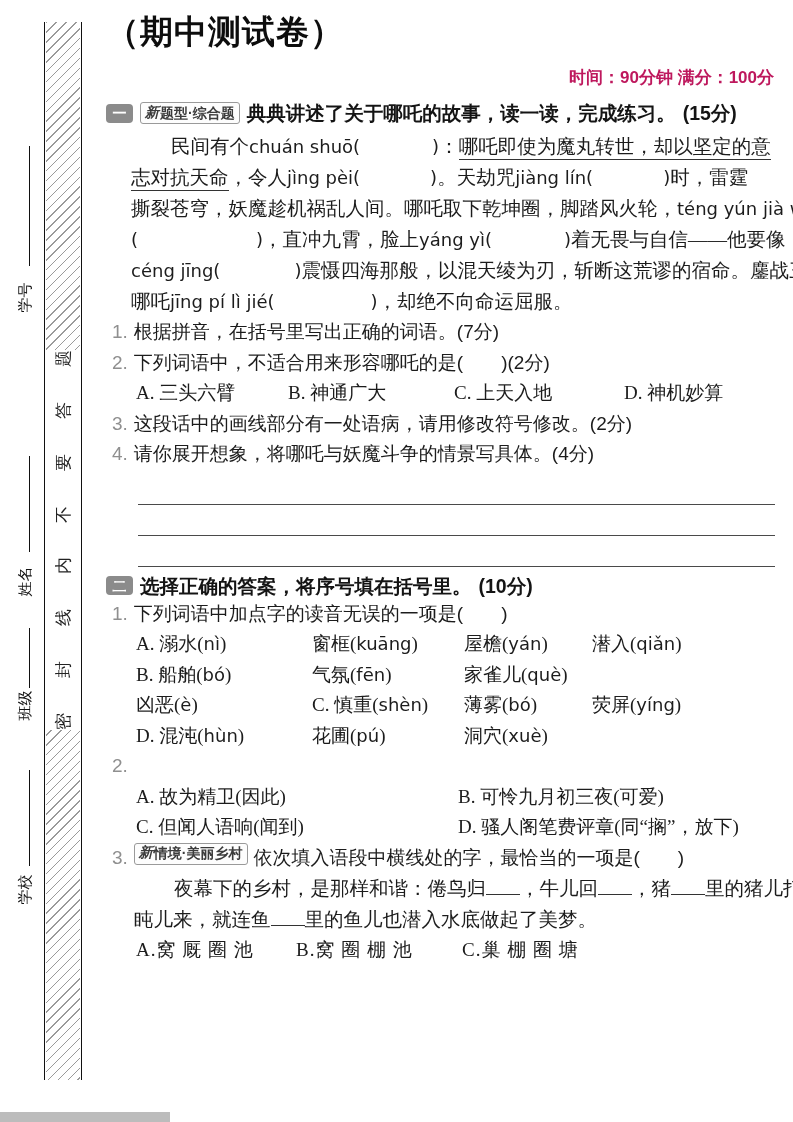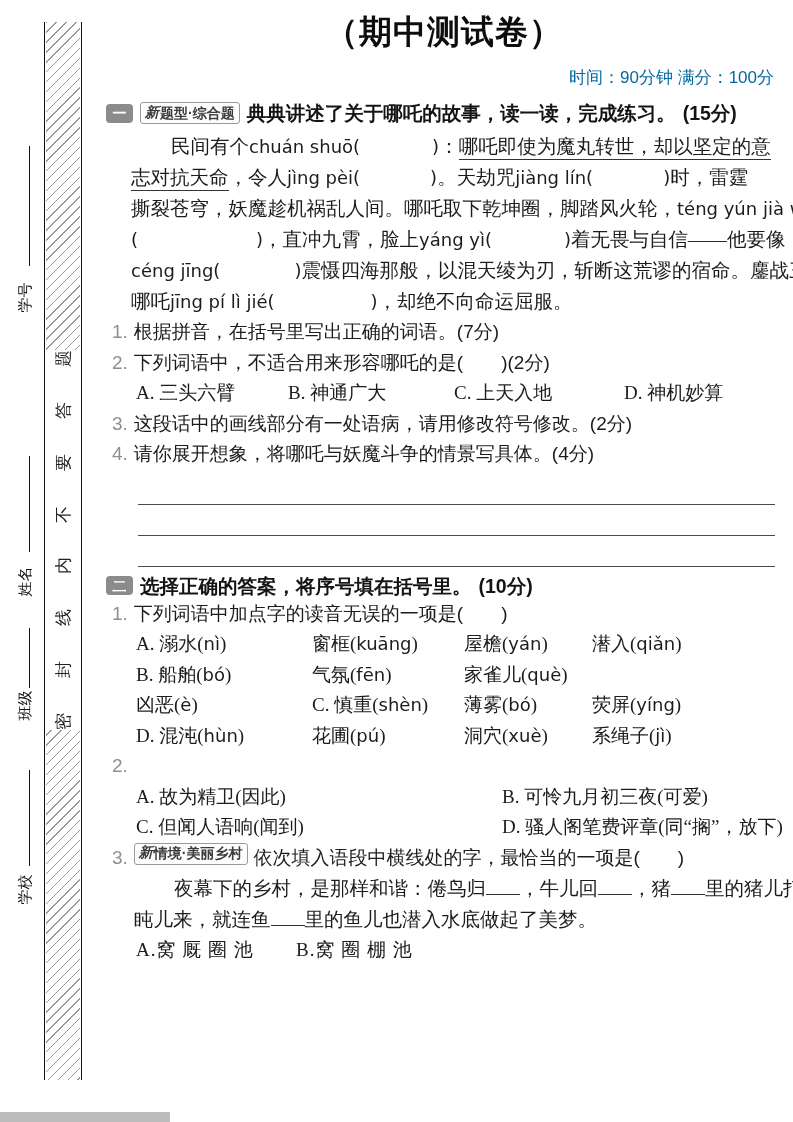--- a/index.html
+++ b/index.html
@@ -33,22 +33,22 @@
     font-family:"Liberation Serif",serif;
   }
   #lbl-xuehao{top:288px;}
   #lbl-xingming{top:572px;}
   #lbl-banji{top:696px;}
   #lbl-xuexiao{top:880px;}
   .edge-artifact{position:absolute;left:0;top:1112px;width:170px;height:10px;background:#bcbcbc;}
   
   .main{position:absolute;left:106px;top:0;width:676px;}
   .page-title{margin-top:26px;text-align:center;font-size:44px;line-height:56px;font-weight:bold;letter-spacing:1px;color:#0d0d0d;}
-  .page-subtitle{margin-top:10px;text-align:center;font-size:33px;line-height:44px;font-weight:bold;letter-spacing:1px;color:#0d0d0d;}
-  .exam-meta{margin-top:12px;height:24px;text-align:right;padding-right:8px;font-size:17px;font-weight:400;color:#0369a1;}
+  .page-subtitle{margin-top:10px;font-size:33px;line-height:44px;font-weight:bold;letter-spacing:1px;color:#0d0d0d;}
+  .exam-meta{margin-top:12px;height:24px;text-align:right;padding-right:8px;font-size:17px;font-weight:700;color:#be185d;}
   .sec-header{margin-top:10px;display:flex;align-items:center;gap:7px;font-size:19.5px;line-height:26px;font-weight:bold;color:#141414;white-space:nowrap;}
   .sec-marker{flex:0 0 auto;width:27px;height:19px;background:#8b8b8b;color:#fff;border-radius:4px;
     display:flex;align-items:center;justify-content:center;font-size:14px;font-weight:bold;}
   .badge{flex:0 0 auto;display:inline-flex;align-items:center;border:1px solid #9a9a9a;border-radius:3px;
     padding:0 4px;height:20px;font-size:14px;font-weight:bold;color:#3c3c3c;background:#fdfdfd;white-space:nowrap;}
   .badge .b-new{font-style:italic;font-family:"Liberation Serif",serif;margin-right:1px;}
   .badge-inline{display:inline-flex;vertical-align:-3px;margin-right:6px;}
   
   .passage{margin-top:5px;margin-left:25px;font-size:19.5px;color:#1c1c1c;}
   .p-line{line-height:31px;white-space:nowrap;}
@@ -60,21 +60,21 @@
   .blank{border-bottom:1.2px solid #333;height:18px;vertical-align:baseline;}
   .dot{position:relative;}
   .dot::after{content:"•";position:absolute;left:50%;bottom:-0.5em;transform:translateX(-50%);font-size:10px;color:#222;}
   
   .q-row{display:flex;font-size:19px;line-height:30.5px;white-space:nowrap;color:#1c1c1c;}
   .q-num{flex:0 0 auto;color:#8f8f8f;margin-left:6px;margin-right:6px;}
   .opt-grid{padding-left:30px;display:grid;font-size:19px;line-height:30.5px;
     font-family:"Liberation Serif",serif;color:#1c1c1c;white-space:nowrap;}
   .grid-s1q2{grid-template-columns:152px 166px 170px auto;}
   .grid-s2q1{grid-template-columns:176px 152px 128px auto;}
-  .grid-s2q2{grid-template-columns:322px auto;gap:44px;}
+  .grid-s2q2{grid-template-columns:322px auto;}
   .grid-s2q3{grid-template-columns:160px 166px 164px auto;letter-spacing:1px;}
   .ans-area{margin-top:4px;margin-left:32px;width:637px;}
   .ans-line{height:30px;border-bottom:1.1px solid #4a4a4a;}
   .sec2-passage{margin-left:28px;font-size:19.5px;color:#1c1c1c;}
 </style>
 </head>
 <body>
 
 <div class="seal-line" id="seal-line-left"></div>
 <div class="seal-hatch"></div>
@@ -178,21 +178,20 @@
   <div class="opt-grid grid-s2q1">
     <span><span>凶</span><span class="dot">恶</span><span>(</span><span class="pin">è</span><span>)</span></span>
     <span><span>C. </span><span class="dot">慎</span><span>重(</span><span class="pin">shèn</span><span>)</span></span>
     <span><span class="dot">薄</span><span>雾(</span><span class="pin">bó</span><span>)</span></span>
     <span><span class="dot">荧</span><span>屏(</span><span class="pin">yíng</span><span>)</span></span>
   </div>
   <div class="opt-grid grid-s2q1">
     <span><span>D. 混</span><span class="dot">沌</span><span>(</span><span class="pin">hùn</span><span>)</span></span>
     <span><span>花</span><span class="dot">圃</span><span>(</span><span class="pin">pú</span><span>)</span></span>
     <span><span>洞</span><span class="dot">穴</span><span>(</span><span class="pin">xuè</span><span>)</span></span>
-    <span><span class="dot">系</span><span>绳子(</span><span class="pin">jì</span><span>)</span></span>
   </div>
 
   <div class="q-row">
     <span class="q-num">2.</span>
   </div>
   <div class="opt-grid grid-s2q2">
     <span><span>A. </span><span class="dot">故</span><span>为精卫(因此)</span></span>
     <span><span>B. </span><span class="dot">可</span><span class="dot">怜</span><span>九月初三夜(可爱)</span></span>
   </div>
   <div class="opt-grid grid-s2q2">
@@ -209,15 +208,16 @@
     </span>
     <span>依次填入语段中横线处的字，最恰当的一项是(　　)</span>
   </div>
   <div class="sec2-passage">
     <div class="p-line indent"><span class="kai">夜幕下的乡村，是那样和谐：倦鸟归</span><span class="blank gap" style="width: 34px;"></span><span class="kai">，牛儿回</span><span class="blank gap" style="width: 34px;"></span><span class="kai">，猪</span><span class="blank gap" style="width: 34px;"></span><span class="kai">里的猪儿打起</span></div>
     <div class="p-line"><span class="kai">盹儿来，就连鱼</span><span class="blank gap" style="width: 34px;"></span><span class="kai">里的鱼儿也潜入水底做起了美梦。</span></div>
   </div>
   <div class="opt-grid grid-s2q3">
     <span>A.窝  厩  圈  池</span>
     <span>B.窝  圈  棚  池</span>
+    <span>C.巢  棚  圈  塘</span>
   </div>
 
 </div>
 
 </body></html>

